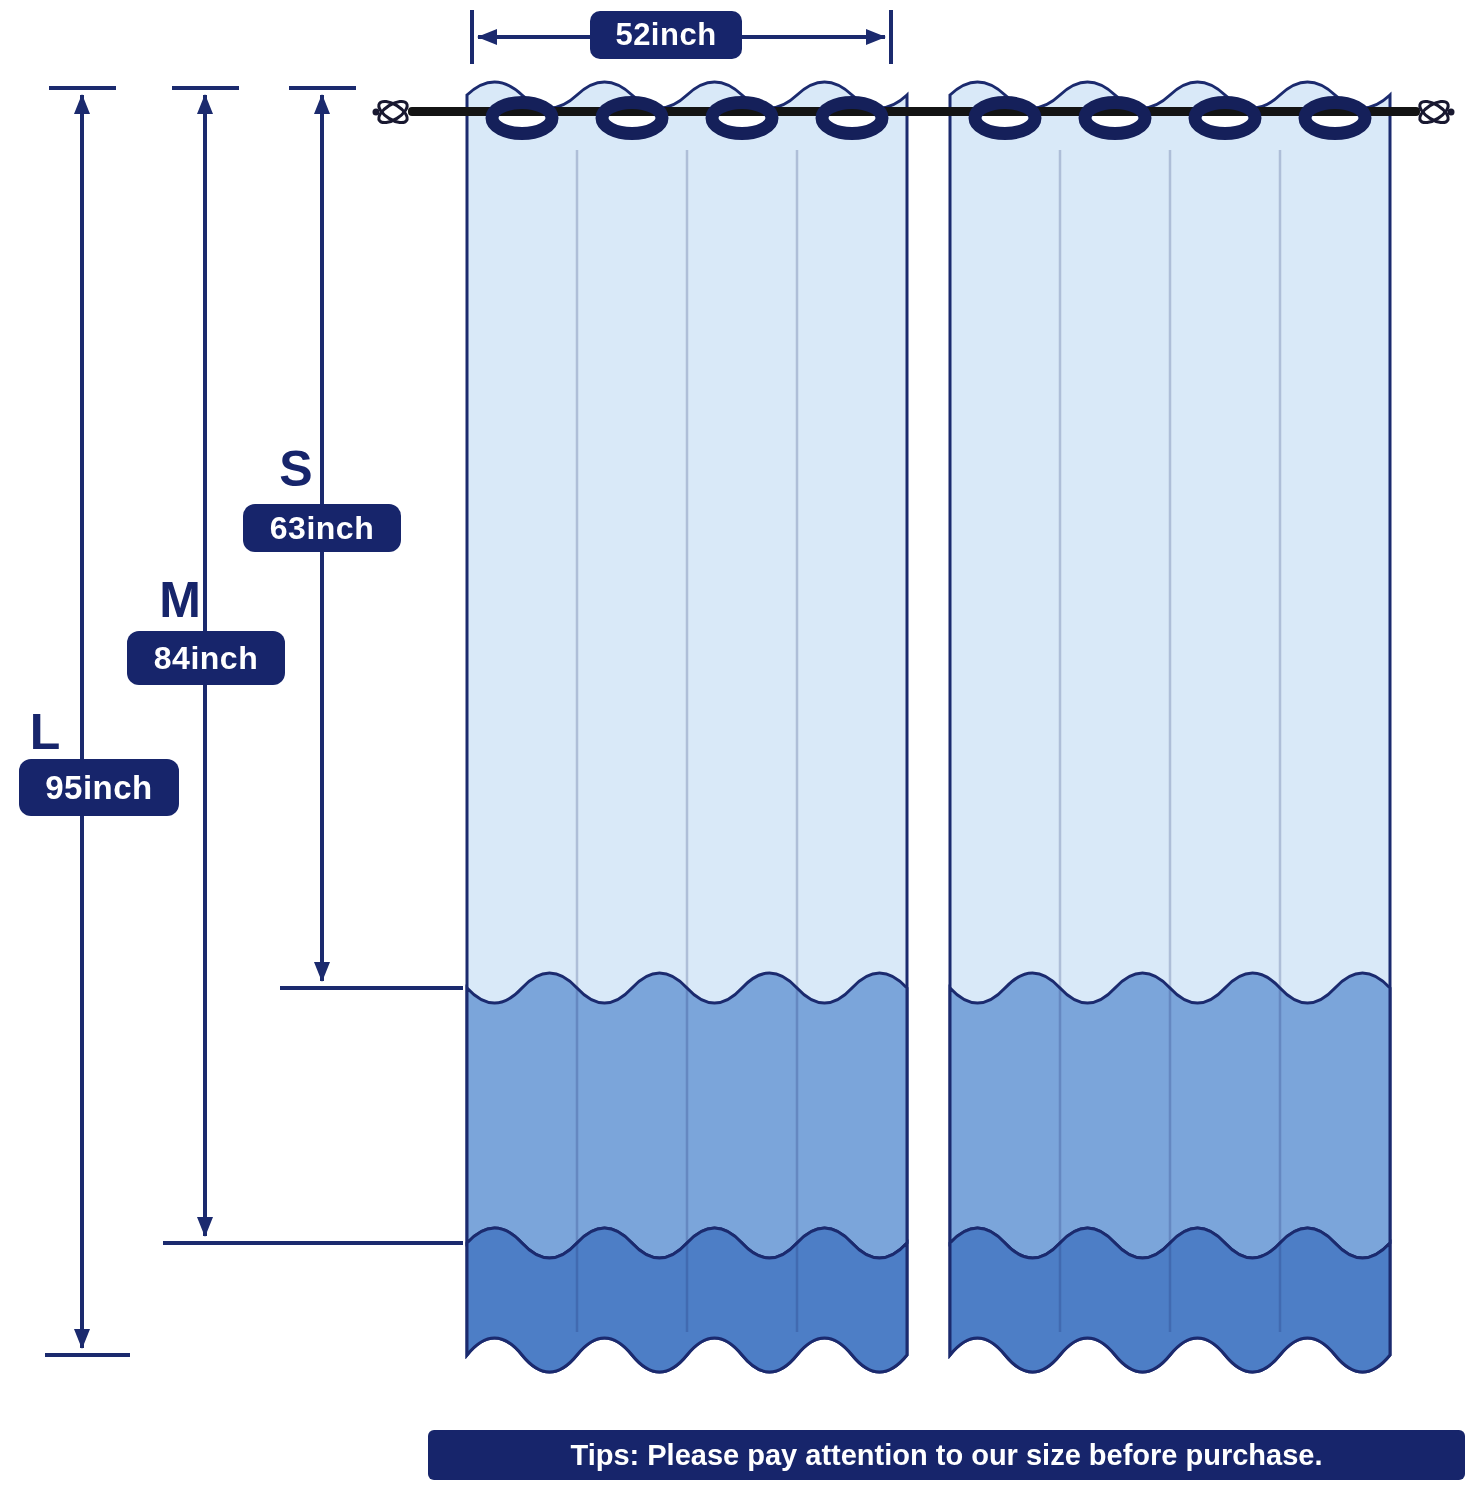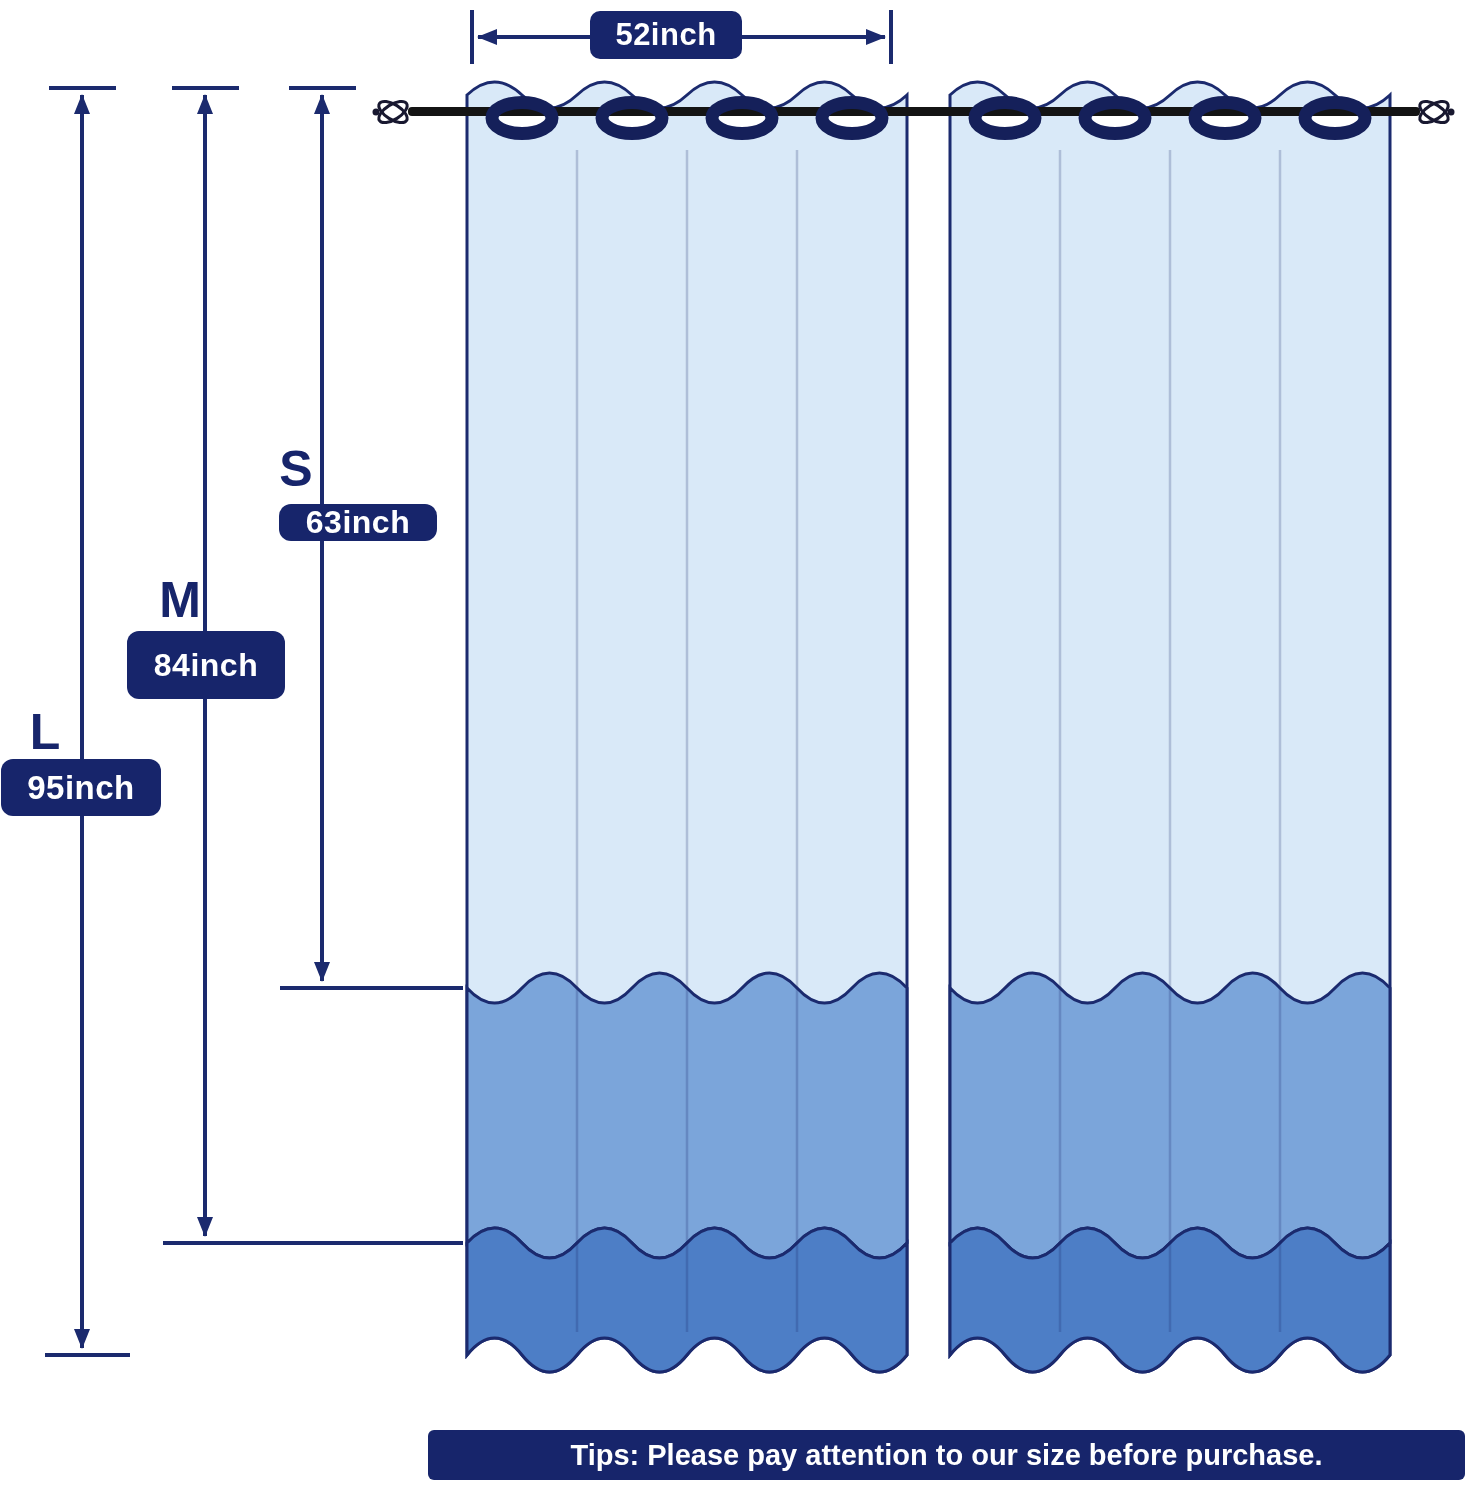--- a/index.html
+++ b/index.html
@@ -9,23 +9,23 @@
   .badge{
     position:absolute;
     background:#17256b;
     color:#ffffff;
     font-weight:700;
     display:flex;align-items:center;justify-content:center;
     border-radius:12px;
     letter-spacing:0.5px;
   }
   #badge-width{left:590px;top:11px;width:152px;height:48px;font-size:31px;border-radius:10px;}
-  #badge-s{left:243px;top:504px;width:158px;height:37px;font-size:32px;margin-left:36px;}
-  #badge-m{left:127px;top:631px;width:158px;height:68px;font-size:32px;}
-  #badge-l{left:1px;top:759px;width:160px;height:57px;font-size:33px;}
+  #badge-s{left:243px;top:504px;width:158px;height:48px;font-size:32px;}
+  #badge-m{left:127px;top:631px;width:158px;height:54px;font-size:32px;}
+  #badge-l{left:19px;top:759px;width:160px;height:57px;font-size:33px;}
   .letter{
     position:absolute;color:#17256b;font-weight:700;font-size:50px;line-height:1;
     width:60px;text-align:center;
   }
   #letter-s{left:266px;top:444px;}
   #letter-m{left:150px;top:575px;}
   #letter-l{left:15px;top:707px;}
   #tips-banner{
     position:absolute;left:428px;top:1430px;width:1037px;height:50px;
     background:#17256b;color:#ffffff;font-weight:700;font-size:29px;

